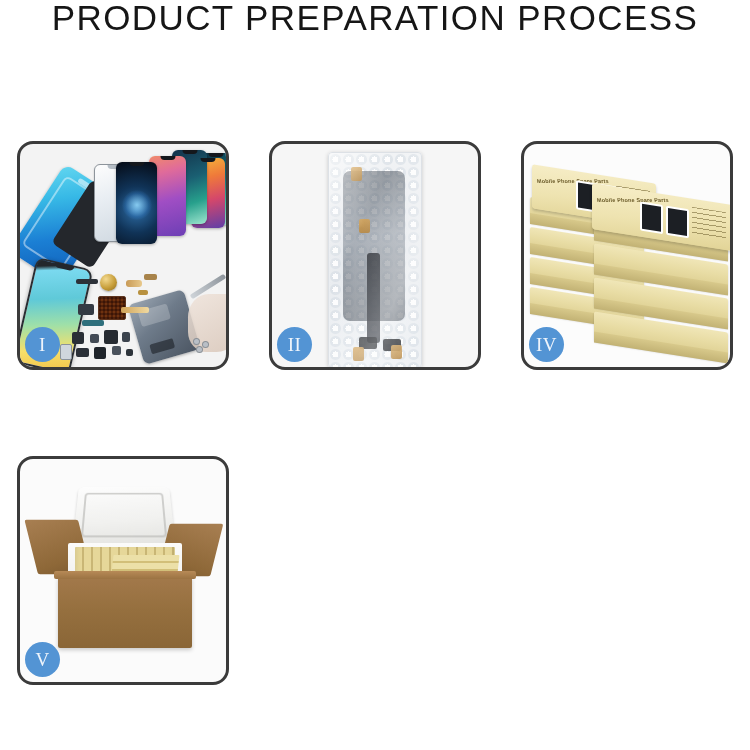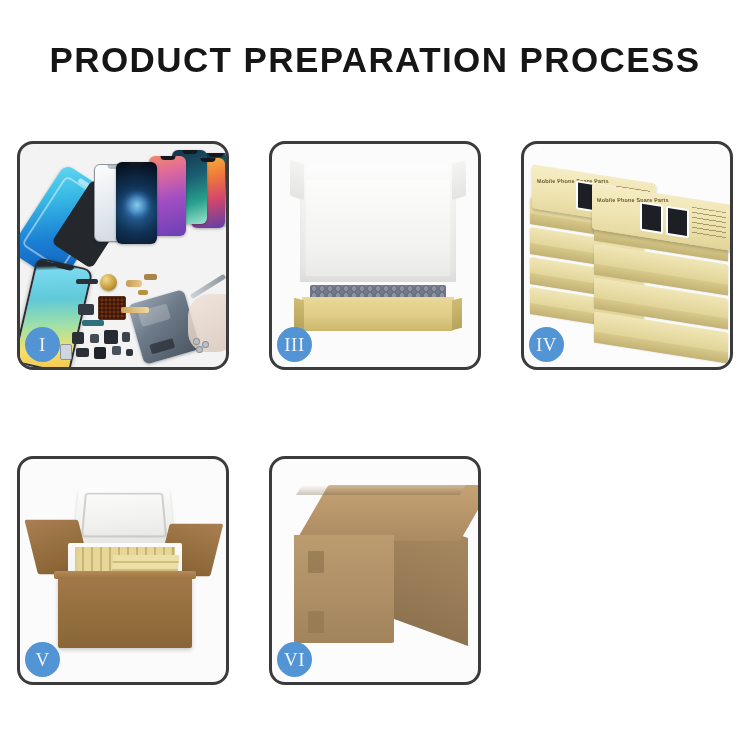--- a/index.html
+++ b/index.html
@@ -18,23 +18,22 @@
 
   
   .header {
     position: absolute;
     left: 0; top: 0;
     width: 750px;
     text-align: center;
   }
   .page-title {
     margin: 0;
-    padding-top: 42px;
     font-size: 35px;
-    font-weight: 700;
+    font-weight: 400;
     letter-spacing: 1.4px;
     color: #161616;
     line-height: 1;
     white-space: nowrap;
   }
   .page-subtitle {
     margin: 0;
     padding-top: 13px;
     font-size: 14.5px;
     font-weight: 400;
@@ -567,30 +566,37 @@
       <i class="flex f16"></i>
       <div class="screws">
           <i></i>
           <i></i>
           <i></i>
         </div>
     </div>
     <div class="badge">I</div>
   </div>
 
-
-  <div class="panel p3">
+  <div class="panel p2">
     <div class="panel-stage">
-      <div class="lid"></div>
-      <div class="foam"></div>
-      <div class="contents"></div>
-      <div class="tray"></div>
+      <div class="bag">
+        <div class="inner-screen"></div>
+        <div class="flexcable"></div>
+        <div class="connector c1"></div>
+        <div class="connector c2"></div>
+        <div class="tape t1"></div>
+        <div class="tape t2"></div>
+        <div class="tape t3"></div>
+        <div class="tape t4"></div>
+        <div class="sheen"></div>
+      </div>
     </div>
-    <div class="badge">III</div>
+    <div class="badge">II</div>
   </div>
+
 
   <div class="panel p4">
     <div class="panel-stage">
       <div class="stack">
         <div class="bx bl4">
             <span class="side"></span>
           </div>
         <div class="bx bl3">
             <span class="side"></span>
           </div>
@@ -635,25 +641,14 @@
       <div class="flap-l"></div>
       <div class="flap-r"></div>
       <div class="foam-liner"></div>
       <div class="inner-boxes"></div>
       <div class="inner-boxes2"></div>
       <div class="carton"></div>
     </div>
     <div class="badge">V</div>
   </div>
 
-  <div class="panel p6">
-    <div class="panel-stage">
-      <div class="box-side"></div>
-      <div class="box-top"></div>
-      <div class="seam"></div>
-      <div class="box-front"></div>
-      <div class="tape-v tv1"></div>
-      <div class="tape-v tv2"></div>
-    </div>
-    <div class="badge">VI</div>
-  </div>
 
 </div>
 
 </body></html>

